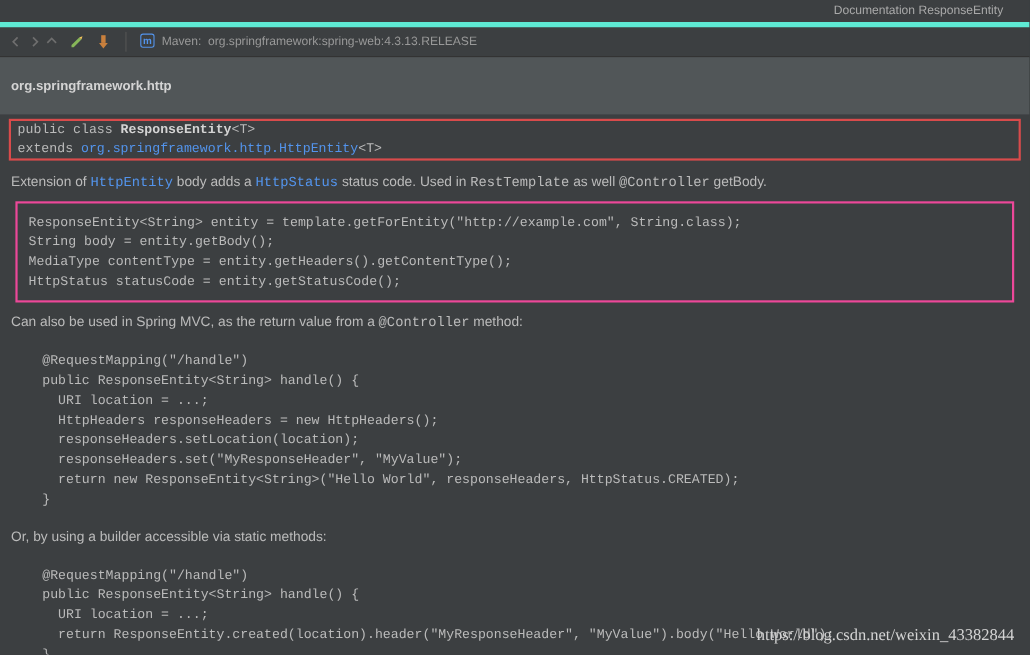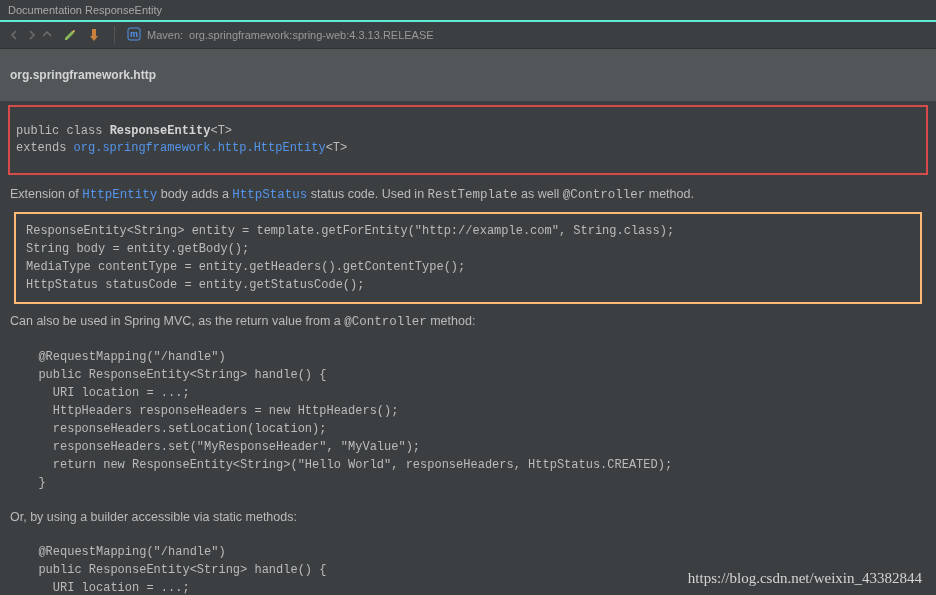--- a/index.html
+++ b/index.html
@@ -8,24 +8,25 @@
       height: 595px;
       background: #3c3f41;
       font-family: "Segoe UI", Arial, sans-serif;
       font-size: 12px;
       color: #bbbbbb;
       overflow: hidden;
       position: relative;
     }
     .title-bar {
       background: #3c3f41;
-      border-bottom: 2px solid #5eead4;
-      padding: 4px 8px;
+      border-bottom: 5px solid #5eead4;
+      padding: 4px 24px;
       font-size: 11px;
       color: #a9a9a9;
+      text-align: right;
     }
     .toolbar {
       background: #3c3f41;
       padding: 4px 8px;
       display: flex;
       align-items: center;
       gap: 8px;
       border-bottom: 1px solid #323232;
     }
     .nav-arrows { display: flex; gap: 2px; }
@@ -45,21 +46,21 @@
       background: #515658;
       color: #d4d4d4;
       padding: 19px 10px;
       font-size: 12px;
       font-weight: bold;
     }
     .content { padding: 0; }
     .signature-block {
       border: 2px solid #d94b4b;
       margin: 4px 8px 8px 8px;
-      padding: 16px 6px;
+      padding: 0 6px;
       font-family: "Consolas", "Courier New", monospace;
       font-size: 12px;
       line-height: 1.4;
     }
     .signature-block .cls { color: #d4d4d4; font-weight: bold; }
     .signature-block .link { color: #5394ec; cursor: pointer; }
     .signature-block .generic { color: #bbbbbb; }
     .text-para {
       padding: 2px 10px;
       font-size: 12.5px;
@@ -70,21 +71,21 @@
     .text-para .link { color: #5394ec; font-family: "Consolas","Courier New",monospace; cursor: pointer; }
     .code-block {
       margin: 6px 14px;
       padding: 8px 10px;
       font-family: "Consolas","Courier New",monospace;
       font-size: 12px;
       line-height: 1.5;
       color: #bbbbbb;
       white-space: pre;
     }
-    .code-block.boxed { border: 2px solid #fdba74; }
+    .code-block.boxed { border: 2px solid #ec4899; }
     .watermark {
       position: absolute;
       bottom: 8px; right: 14px;
       color: #d4d4d4;
       font-size: 15px;
       font-family: Liberation Serif, serif;
       margin-top: 38px;
     }
   </style>
 </head>
@@ -146,21 +147,21 @@
   <div class="signature-block">
     <div>
       <span class="generic">public class </span><span class="cls">ResponseEntity</span><span class="generic">&lt;T&gt;</span>
     </div>
     <div>
       <span class="generic">extends </span><span class="link">org.springframework.http.HttpEntity</span><span class="generic">&lt;T&gt;</span>
     </div>
   </div>
 
   <div class="text-para">
-    <span>Extension of </span><span class="link">HttpEntity</span><span> body adds a </span><span class="link">HttpStatus</span><span> status code. Used in </span><span class="mono">RestTemplate</span><span> as well </span><span class="mono">@Controller</span><span> method.</span>
+    <span>Extension of </span><span class="link">HttpEntity</span><span> body adds a </span><span class="link">HttpStatus</span><span> status code. Used in </span><span class="mono">RestTemplate</span><span> as well </span><span class="mono">@Controller</span><span> getBody.</span>
   </div>
 
 
   <div class="code-block boxed">ResponseEntity&lt;String&gt; entity = template.getForEntity("http://example.com", String.class);
 String body = entity.getBody();
 MediaType contentType = entity.getHeaders().getContentType();
 HttpStatus statusCode = entity.getStatusCode();</div>
 
   <div class="text-para">
     <span>Can also be used in Spring MVC, as the return value from a </span><span class="mono">@Controller</span><span> method:</span>

